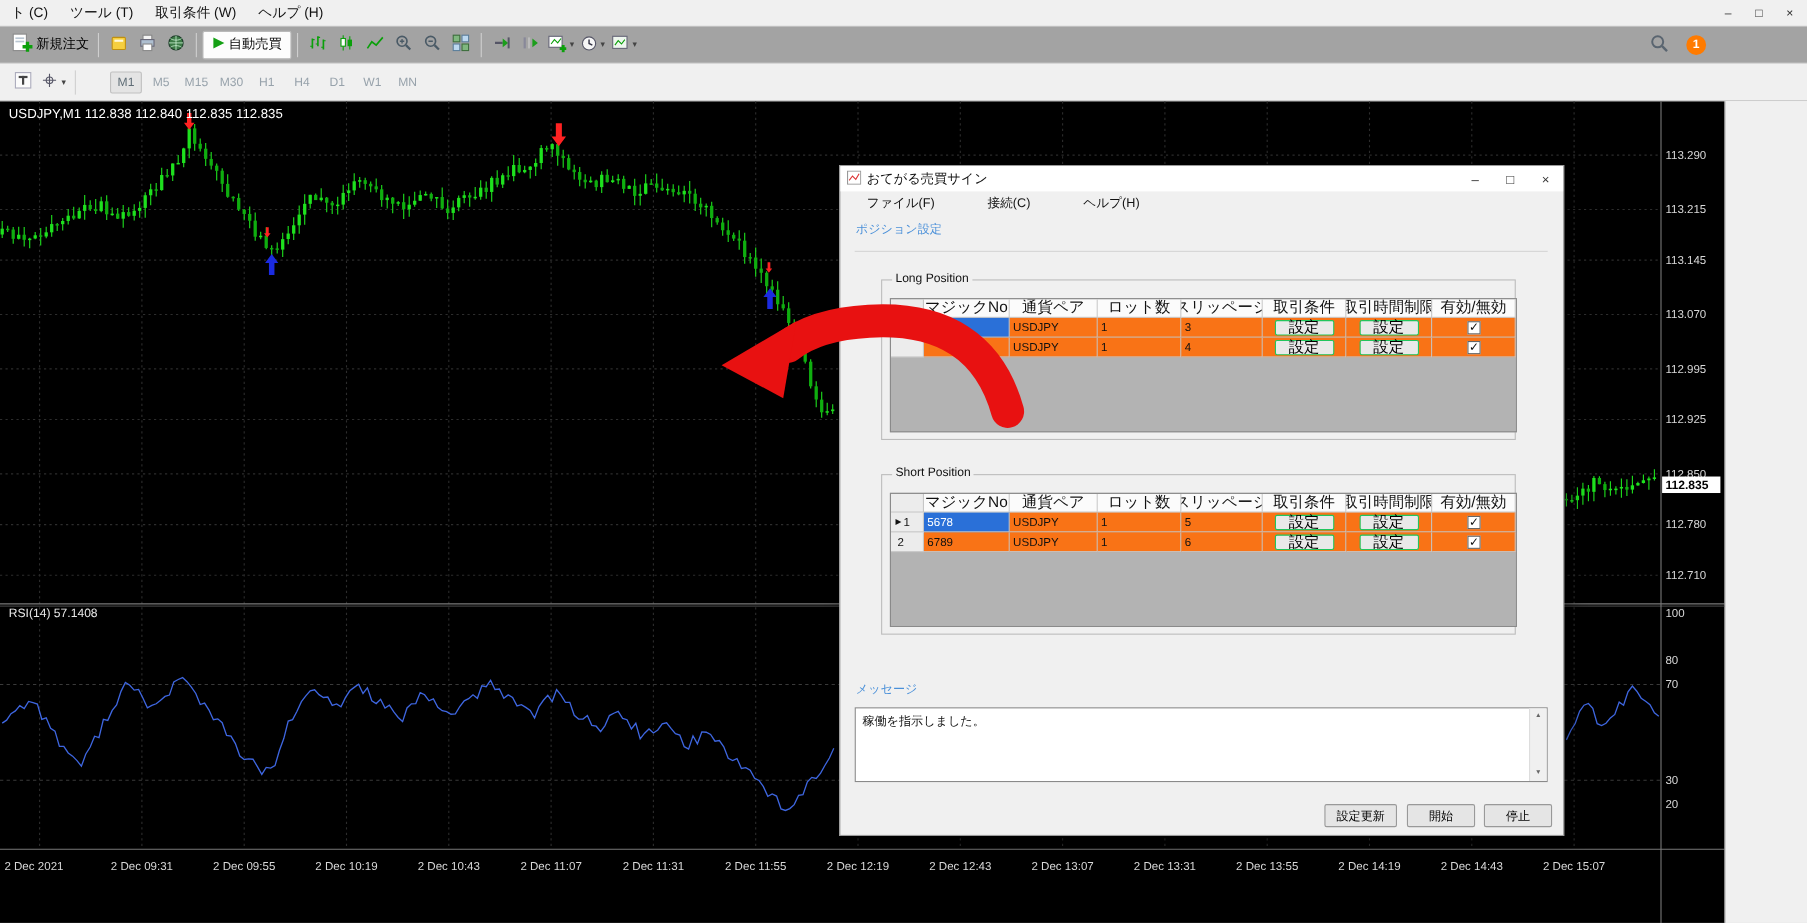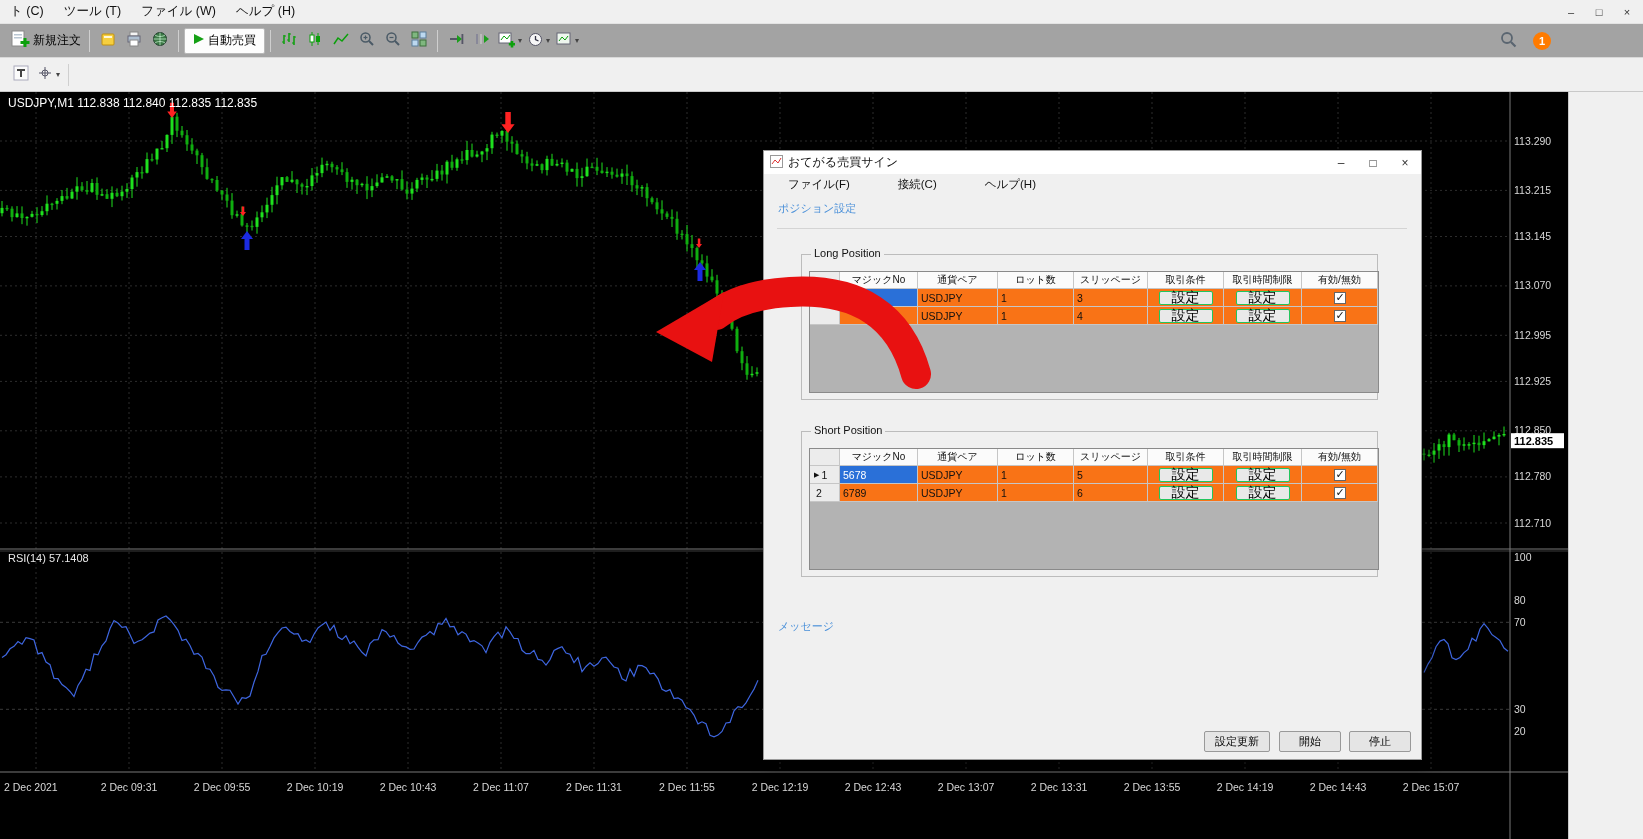--- a/index.html
+++ b/index.html
@@ -53,21 +53,21 @@
   .groupbox{position:absolute;left:37px;width:577px;height:146px;border:1px solid #bcbcbc}
   #gb-long{top:103px} #gb-short{top:280px}
   .gb-label{position:absolute;top:-8px;left:9px;background:#f0f0f0;padding:0 3px;font-size:11px}
 
   .grid{position:absolute;left:7px;top:16px;width:570px;height:122px;border:1px solid #8a8a8a;
         background:#b3b3b3;display:flex;flex-direction:column;overflow:hidden}
   .grow{display:flex;height:18px;flex:0 0 auto}
   .ghead{height:17px}
   .cell{border-right:1px solid #c6c6c6;border-bottom:1px solid #c6c6c6;background:#f97316;font-size:10.5px;
         display:flex;align-items:center;padding:0 3px;white-space:nowrap;overflow:hidden}
-  .hc{justify-content:center;background:#fbfbfb;font-size:10px}
+  .hc{justify-content:center;background:#fbfbfb;font-size:14px}
   .c0{width:30px;background:#ececec;gap:2px;padding-left:4px}
   .c1{width:78px}.c2{width:80px}.c3{width:76px}.c4{width:74px}
   .c5{width:76px;justify-content:center}.c6{width:78px;justify-content:center}.c7{width:76px;justify-content:center}
   .sel{background:#2a70d8;color:#fff}
   .mk{font-size:7px;line-height:1}
   .cfg{width:54px;height:14px;font-size:14px;line-height:11px;background:#e9e9e9;border:1px solid #22c55e;
        border-radius:2px;padding:0}
   .cb{width:12px;height:12px;border:1px solid #666;background:#fff;position:relative;display:inline-block}
   .cb.checked::after{content:"✓";position:absolute;left:1px;top:-2px;font-size:11px;color:#111}
   .gfill{flex:1 1 auto;background:#b3b3b3}
@@ -85,21 +85,21 @@
   #btn-stop{left:585px;width:62px}
 
   #annot{position:absolute;left:0;top:0;z-index:30;pointer-events:none}
 </style>
 </head>
 <body>
 
 <div id="menubar">
   <span class="menu-item">ト (C)</span>
   <span class="menu-item">ツール (T)</span>
-  <span class="menu-item">ファイル (W)</span>
+  <span class="menu-item">取引条件 (W)</span>
   <span class="menu-item">ヘルプ (H)</span>
   <span class="win-controls">
     <span class="wc">–</span>
     <span class="wc">□</span>
     <span class="wc">×</span>
   </span>
 </div>
 
 <div id="toolbar1">
   <button class="tbtn">
@@ -256,20 +256,31 @@
     </button>
   <button class="tbtn">
       <span><svg width="16" height="16">
           <line x1="8" y1="2" x2="8" y2="14" stroke="#556"></line>
           <line x1="2" y1="8" x2="14" y2="8" stroke="#556"></line>
           <circle cx="8" cy="8" r="3" fill="none" stroke="#556"></circle>
         </svg></span>
       <span class="caret">▾</span>
     </button>
   <span class="vsep"></span>
+  <span class="tf-group">
+    <span class="tf on">M1</span>
+    <span class="tf">M5</span>
+    <span class="tf">M15</span>
+    <span class="tf">M30</span>
+    <span class="tf">H1</span>
+    <span class="tf">H4</span>
+    <span class="tf">D1</span>
+    <span class="tf">W1</span>
+    <span class="tf">MN</span>
+  </span>
 </div>
 
 <svg id="chart-canvas" width="1568" height="747" viewBox="0 92 1568 747">
     <rect x="0" y="92" width="1568" height="747" fill="#000000"></rect>
     <g stroke="#2d2d2d" stroke-dasharray="2,3">
       <line x1="36" y1="92" x2="36" y2="772"></line>
       <line x1="129" y1="92" x2="129" y2="772"></line>
       <line x1="222" y1="92" x2="222" y2="772"></line>
       <line x1="315" y1="92" x2="315" y2="772"></line>
       <line x1="408" y1="92" x2="408" y2="772"></line>
@@ -817,20 +828,27 @@
           </div>
         <div class="cell c7">
             <span class="cb checked"></span>
           </div>
       </div>
       <div class="gfill"></div>
     </div>
   </div>
 
   <div class="msg-label">メッセージ</div>
+  <div class="msgbox">
+    <div class="msgtext">稼働を指示しました。</div>
+    <div class="msg-scroll">
+      <span class="sarr">▲</span>
+      <span class="sarr">▼</span>
+    </div>
+  </div>
 
   <button class="dlgbtn" id="btn-update">設定更新</button>
   <button class="dlgbtn" id="btn-start">開始</button>
   <button class="dlgbtn" id="btn-stop">停止</button>
 </div>
 
 <svg id="annot" width="1643" height="839">
     <path d="M916,374 C900,316 858,288 790,292 C754,294 731,303 716,315" stroke="#e81111" stroke-width="30" fill="none" stroke-linecap="round"></path>
     <polygon points="656,332 724,292 712,362" fill="#e81111"></polygon>
   </svg>

